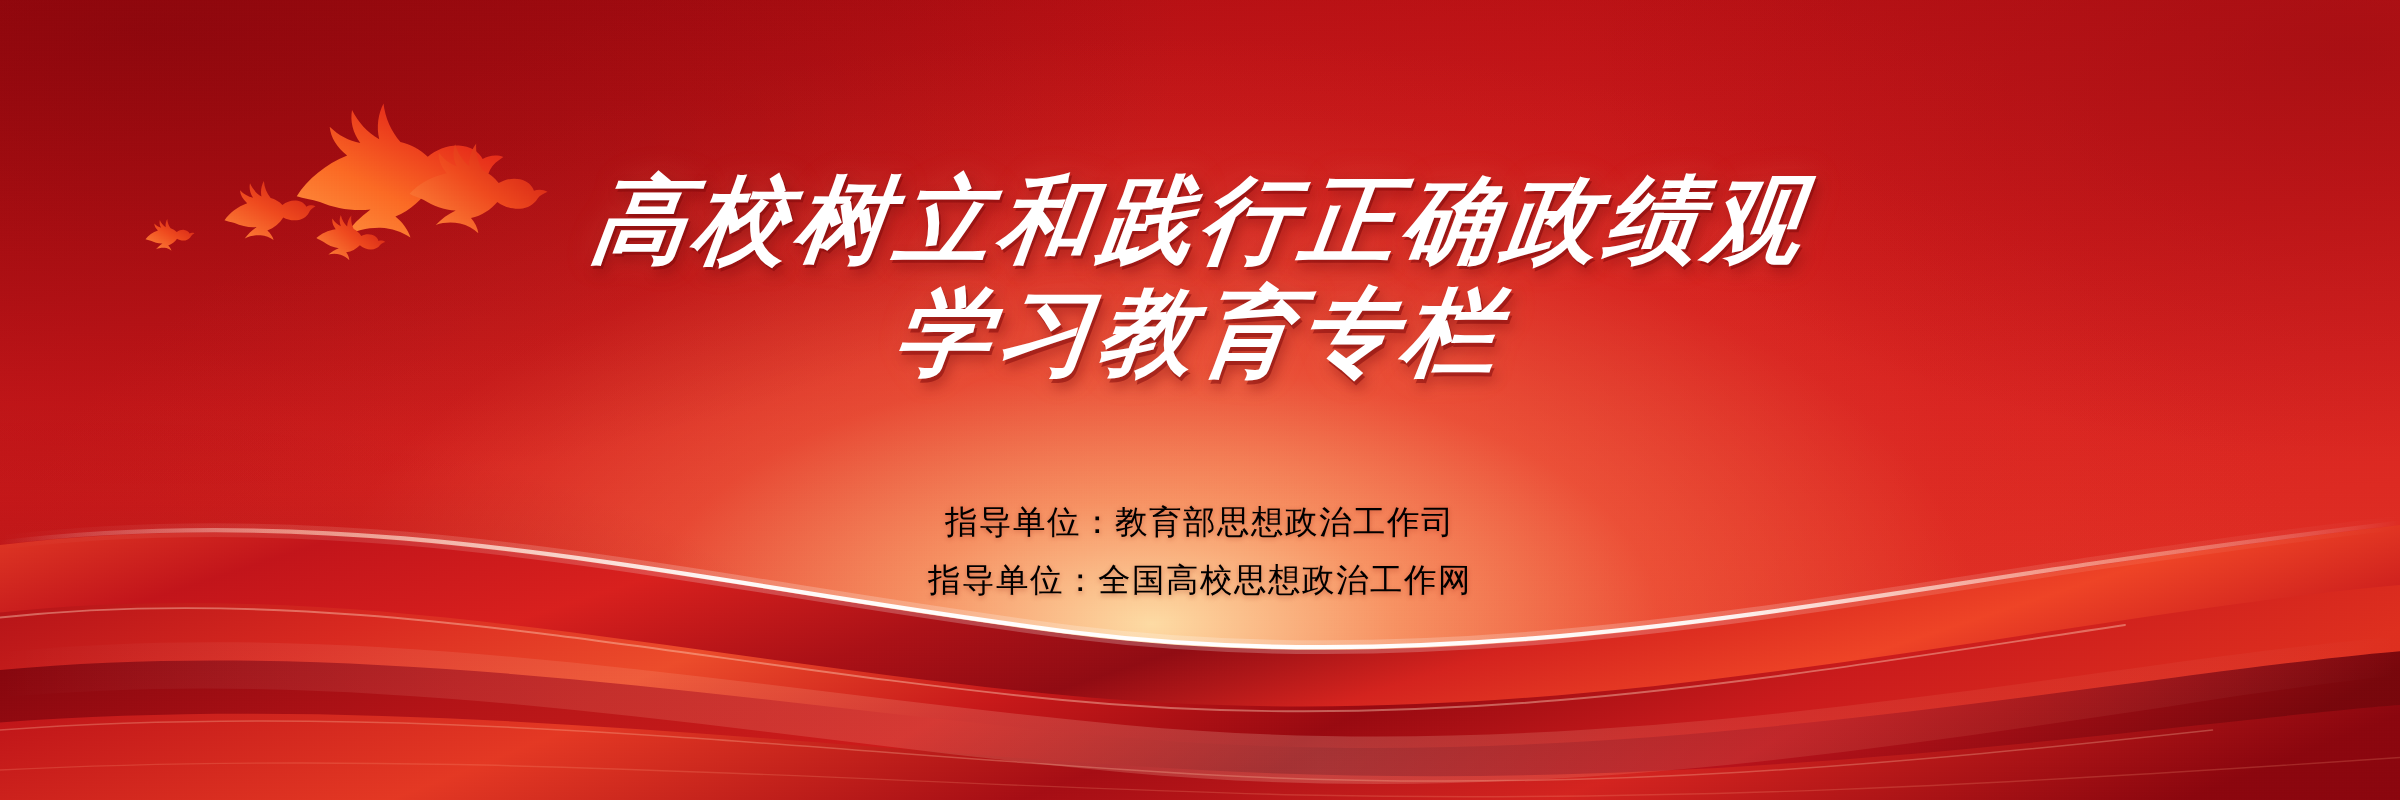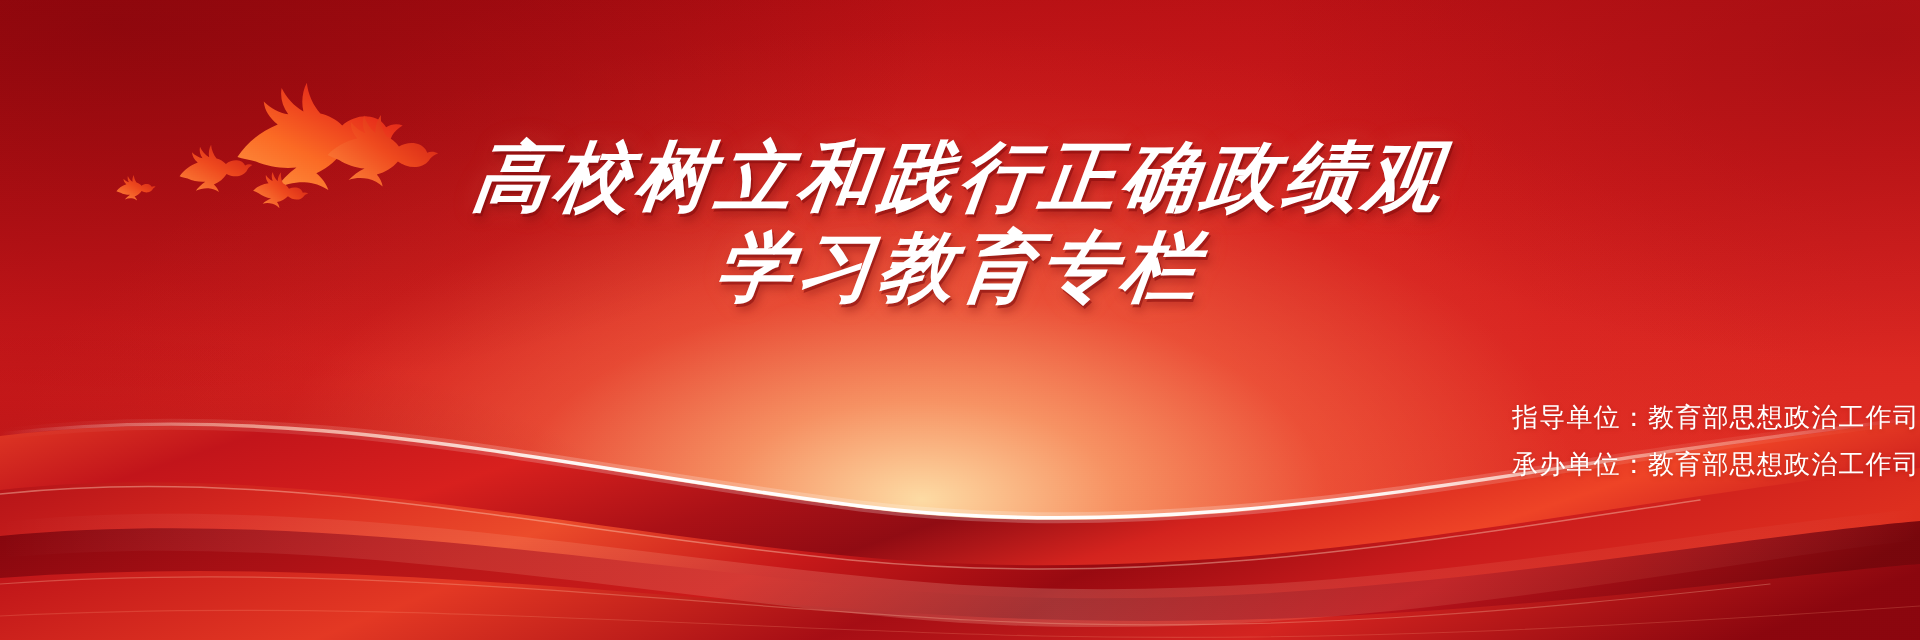--- a/index.html
+++ b/index.html
@@ -116,28 +116,27 @@
 
   .subtitle-block {
     position: absolute;
     left: 0;
     right: 0;
     top: 394px;
     text-align: center;
   }
   .subtitle-line {
     display: block;
-    color: #ffffff;
+    color: #000000;
     font-size: 26px;
     line-height: 47px;
     font-weight: 500;
     letter-spacing: 1.2px;
     white-space: nowrap;
     text-shadow: 0 1px 4px rgba(150,25,10,0.40);
-    text-align: right;
   }
 </style>
 </head>
 <body>
 
 <div id="banner">
 
   <div class="bg-base"></div>
   <div class="bg-vignette"></div>
 
@@ -291,17 +290,17 @@
 
   <div class="content">
 
     <div class="title-block">
       <span class="title-line title-line-1">高校树立和践行正确政绩观</span>
       <span class="title-line title-line-2">学习教育专栏</span>
     </div>
 
     <div class="subtitle-block">
       <span class="subtitle-line">指导单位：教育部思想政治工作司</span>
-      <span class="subtitle-line">承办单位：教育部思想政治工作司</span>
+      <span class="subtitle-line">指导单位：全国高校思想政治工作网</span>
     </div>
 
   </div>
 </div>
 
 </body></html>

